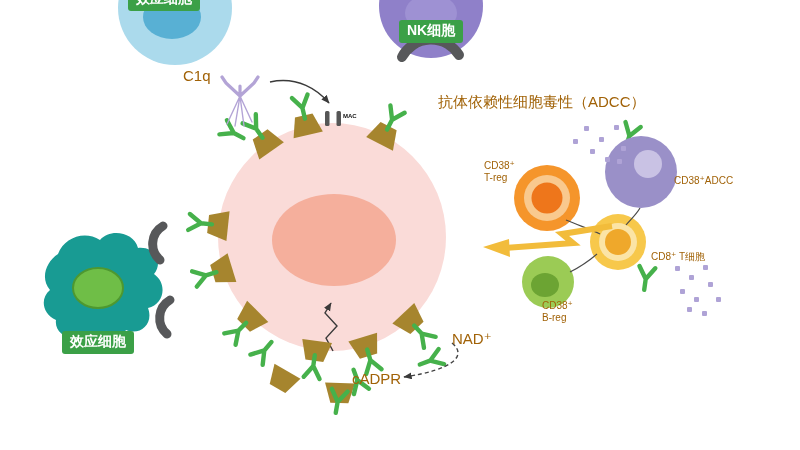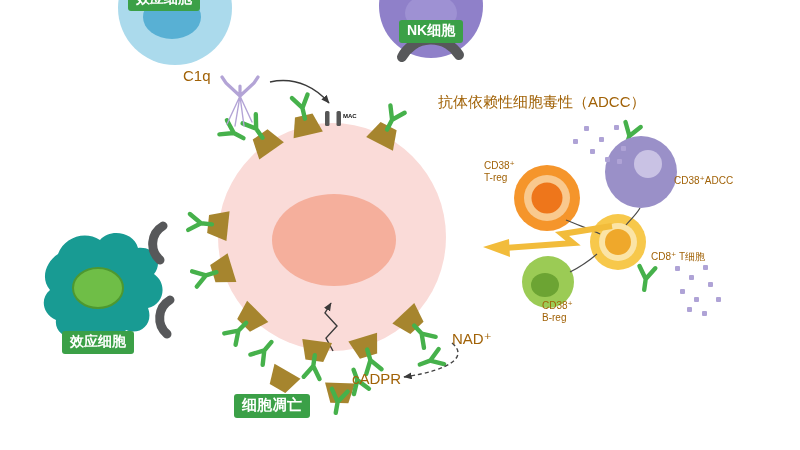--- a/index.html
+++ b/index.html
@@ -192,17 +192,16 @@
     <span class="ln">CD38⁺</span>
     <span class="ln">T-reg</span>
   </div>
   <div class="label fs14" style="left:674px;top:175px">CD38⁺ADCC</div>
   <div class="label fs14" style="left:651px;top:251px">CD8⁺ T细胞</div>
   <div class="label fs14" style="left:542px;top:300px">
     <span class="ln">CD38⁺</span>
     <span class="ln">B-reg</span>
   </div>
 
-  <div class="badge fs15" style="left:234px;top:394px">细胞凋亡</div>
   <div class="label fs15" style="left:452px;top:330px">NAD⁺</div>
   <div class="label fs15" style="left:352px;top:370px">cADPR</div>
 
 </div>
 
 </body></html>

